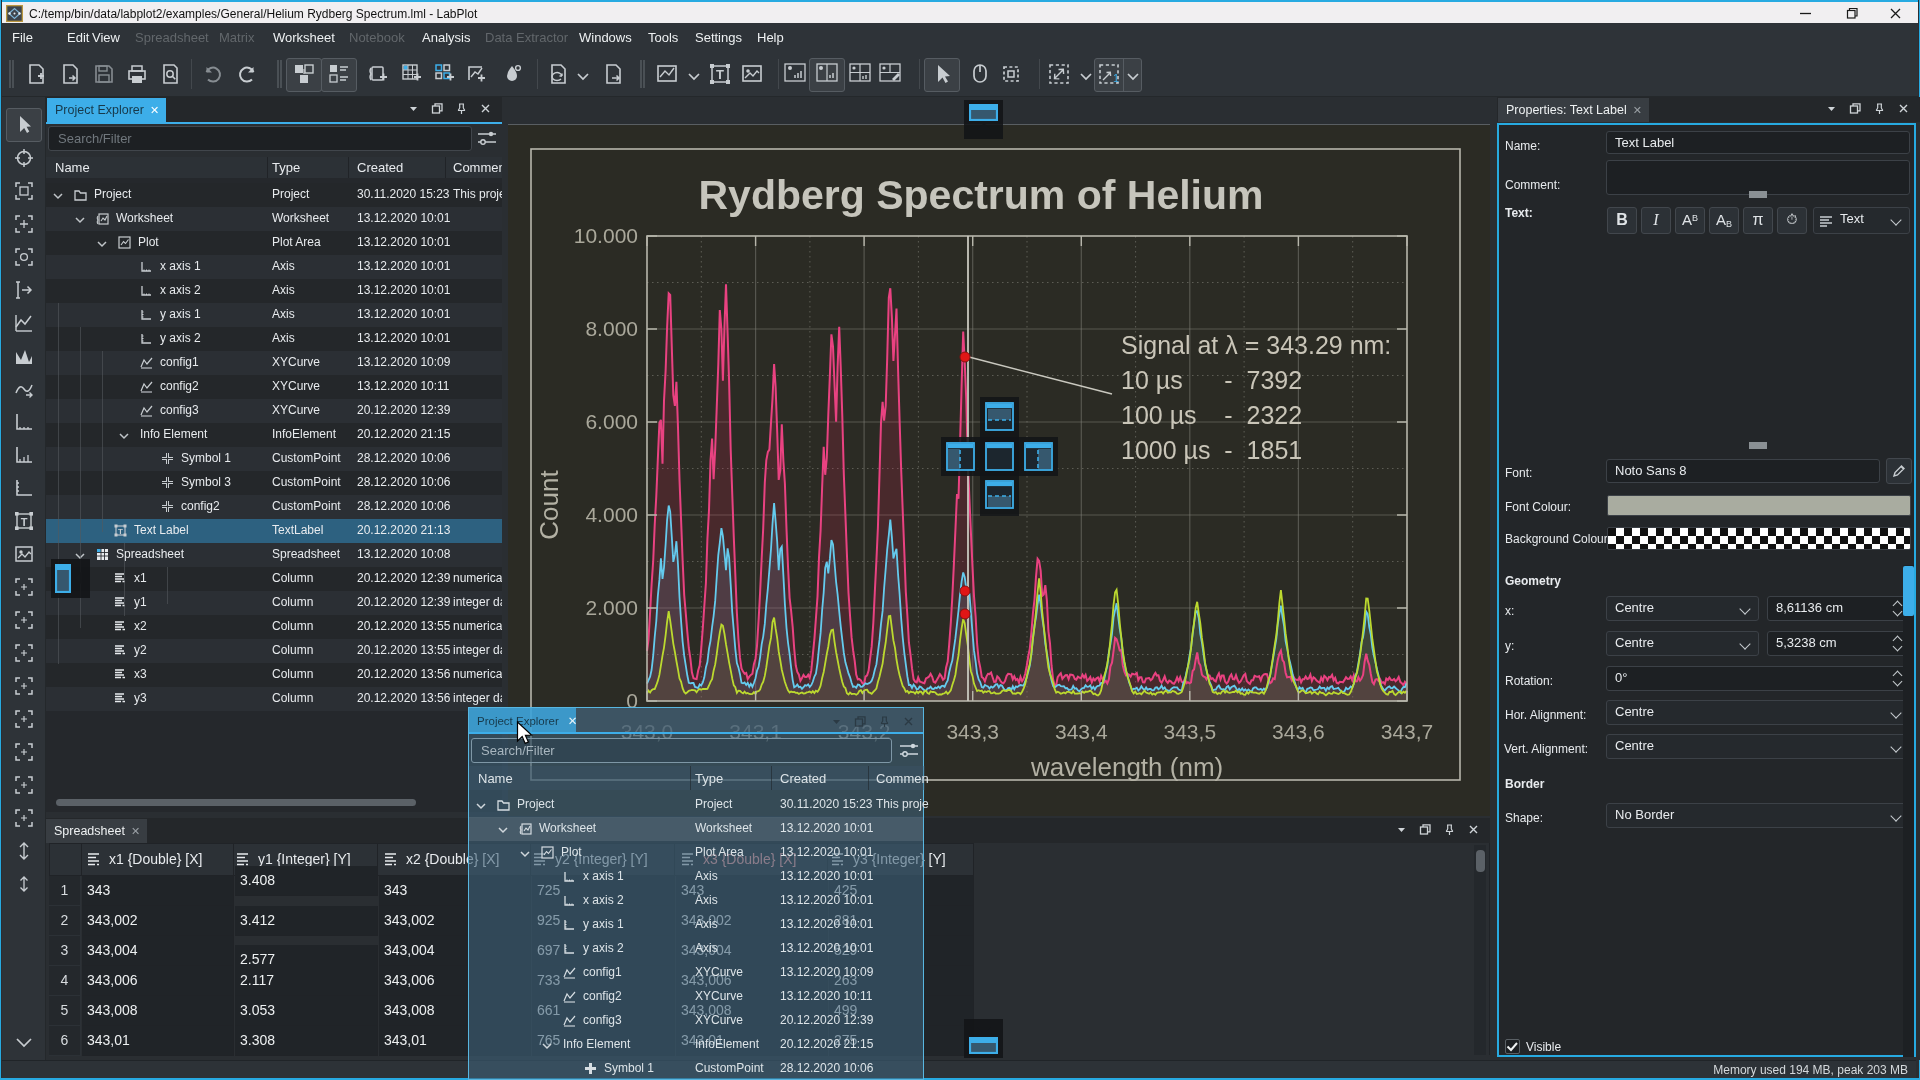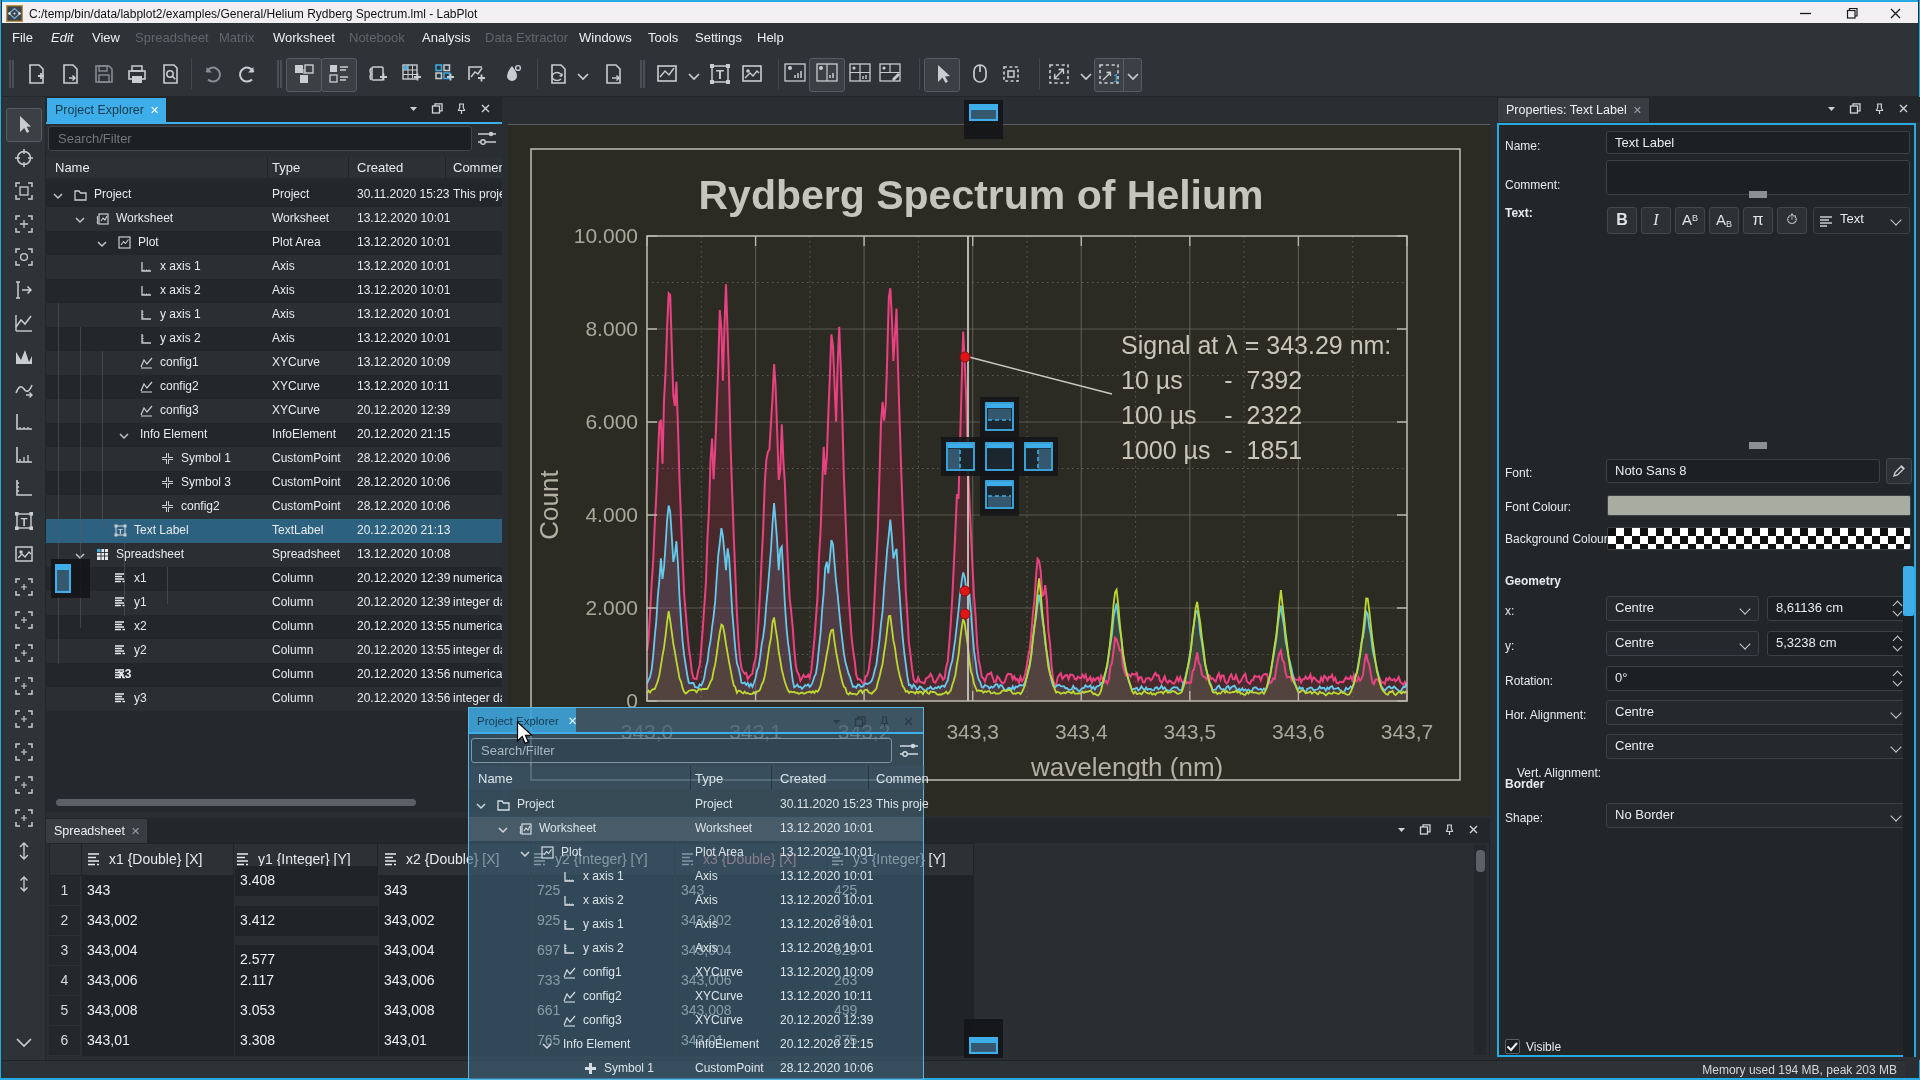--- a/index.html
+++ b/index.html
@@ -61,21 +61,21 @@
 .fbtn{position:absolute;width:30px;height:27px;background:#2c3136;border:1px solid #42474d;border-radius:3px;
 color:#dfe3e6;text-align:center;font-size:15px;padding-top:3px;}
 
 #bd{left:45px;top:818px;width:1444px;height:239px;}
 .sshdr{position:absolute;background:#2c3136;border:1px solid #202327;color:#e8ebee;font-size:14px;}
 .sscell{position:absolute;border-right:1px solid #202327;border-bottom:1px solid #202327;
 background:#202428;color:#eef1f2;font-size:14px;padding:6px 0 0 5px;white-space:nowrap;}
 .ssnum{position:absolute;border-right:1px solid #2c3136;border-bottom:1px solid #2c3136;
 background:#24282c;color:#d8dcdf;font-size:14px;text-align:center;padding-top:6px;}
 
-#statusbar{position:absolute;left:1px;right:14px;bottom:2px;height:18px;background:#2d3237;
+#statusbar{position:absolute;left:1px;right:3px;bottom:2px;height:18px;background:#2d3237;
 border-top:1px solid #202428;font-size:12px;color:#d4d8db;}
 #statusbar div{position:absolute;right:8px;top:2px;}
 #bottomborder{position:absolute;left:0;right:0;bottom:0;height:2px;background:#27aae1;}
 
 #float{position:absolute;left:467px;top:707px;width:456px;height:373px;
 background:rgba(62,96,120,0.60);border:1px solid #58b6e0;}
 #float .ftab{position:absolute;left:0;top:0;width:107px;height:24px;background:rgba(61,174,233,0.78);
 color:#17394a;font-size:11.5px;padding:6px 0 0 8px;white-space:nowrap;overflow:hidden;}
 #float .fbar{position:absolute;left:107px;right:0;top:0;height:24px;background:rgba(70,95,115,0.45);}
 #float .fline{position:absolute;left:0;right:0;top:24px;height:2px;background:#3daee9;}
@@ -107,21 +107,21 @@
         </svg>
       </div>
       <div class="winbtn" style="right:0;">
         <svg class="icon" style="" width="45" height="23" viewBox="0 0 45 23">
           <path d="M18 7 l9 9 M27 7 l-9 9" stroke="#1a1a1a" stroke-width="1.3"></path>
         </svg>
       </div>
     </div>
     <div id="menubar">
       <span class="" style="left:10px;">File</span>
-      <span class="" style="left:49px;font-style:italic;">Edit</span>
+      <span class="" style="left:65px;">Edit</span>
       <span class="" style="left:90px;">View</span>
       <span class="dis" style="left:133px;">Spreadsheet</span>
       <span class="dis" style="left:217px;">Matrix</span>
       <span class="" style="left:271px;">Worksheet</span>
       <span class="dis" style="left:347px;">Notebook</span>
       <span class="" style="left:420px;">Analysis</span>
       <span class="dis" style="left:483px;">Data Extractor</span>
       <span class="" style="left:577px;">Windows</span>
       <span class="" style="left:646px;">Tools</span>
       <span class="" style="left:693px;">Settings</span>
@@ -621,21 +621,21 @@
         </svg>
         <div style="left:88px;">y2</div>
         <div style="left:226px;">Column</div>
         <div style="left:311px;">20.12.2020 13:55</div>
         <div style="left:407px;">integer da</div>
       </div>
       <div class="trow r0" style="top:566px;">
         <svg class="icon" style="left:68px;top:5px;" width="13" height="13" viewBox="0 0 13 13">
           <path d="M1 2 h9 M1 4.5 h7 M1 7 h9 M1 9.5 h6 M8.5 9.5 h2.5" stroke="#e8ebee" stroke-width="1.4"></path>
         </svg>
-        <div style="left:72px;font-weight:bold;">x3</div>
+        <div style="left:88px;">x3</div>
         <div style="left:226px;">Column</div>
         <div style="left:311px;">20.12.2020 13:56</div>
         <div style="left:407px;">numerical</div>
       </div>
       <div class="trow r1" style="top:590px;">
         <svg class="icon" style="left:68px;top:5px;" width="13" height="13" viewBox="0 0 13 13">
           <path d="M1 2 h9 M1 4.5 h7 M1 7 h9 M1 9.5 h6 M8.5 9.5 h2.5" stroke="#e8ebee" stroke-width="1.4"></path>
         </svg>
         <div style="left:88px;">y3</div>
         <div style="left:226px;">Column</div>
@@ -771,21 +771,21 @@
         <div class="plabel" style="left:6px;top:479px;">x:</div>
         <div class="pcombo" style="left:107px;top:471px;width:153px;height:25px;">Centre</div>
         <div class="pfield spin" style="left:268px;top:471px;width:143px;height:25px;">8,61136 cm</div>
         <div class="plabel" style="left:6px;top:514px;">y:</div>
         <div class="pcombo" style="left:107px;top:506px;width:153px;height:25px;">Centre</div>
         <div class="pfield spin" style="left:268px;top:506px;width:143px;height:25px;">5,3238 cm</div>
         <div class="plabel" style="left:6px;top:549px;">Rotation:</div>
         <div class="pfield spin" style="left:107px;top:541px;width:304px;height:25px;">0°</div>
         <div class="plabel" style="left:6px;top:583px;">Hor. Alignment:</div>
         <div class="pcombo" style="left:107px;top:575px;width:304px;height:25px;">Centre</div>
-        <div class="plabel" style="left:18px;top:617px;margin-top:24px;">Vert. Alignment:</div>
+        <div class="plabel" style="left:5px;top:617px;">Vert. Alignment:</div>
         <div class="pcombo" style="left:107px;top:609px;width:304px;height:25px;">Centre</div>
         <div class="plabel" style="left:6px;top:652px;font-weight:bold;">Border</div>
         <div class="plabel" style="left:6px;top:686px;">Shape:</div>
         <div class="pcombo" style="left:107px;top:678px;width:304px;height:25px;">No Border</div>
         <div class="abs" style="left:6px;top:914px;width:15px;height:15px;background:#1d2023;border:1px solid #5a6065;border-radius:2px;"></div>
         <svg class="icon" style="left:7px;top:916px;" width="13" height="11" viewBox="0 0 13 11">
           <path d="M1.5 5.5 l3.5 3.5 6 -7" fill="none" stroke="#eef1f2" stroke-width="2"></path>
         </svg>
         <div class="plabel" style="left:27px;top:915px;">Visible</div>
         <div class="abs" style="left:404px;top:440px;width:11px;height:492px;background:#1d2023;"></div>

